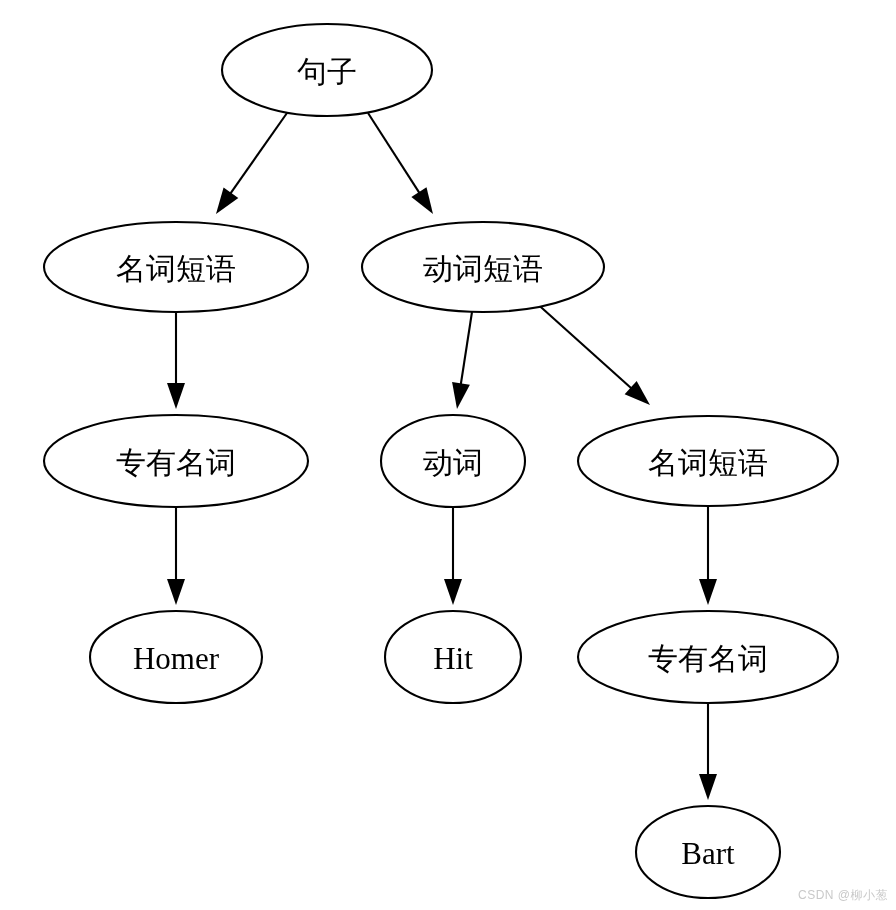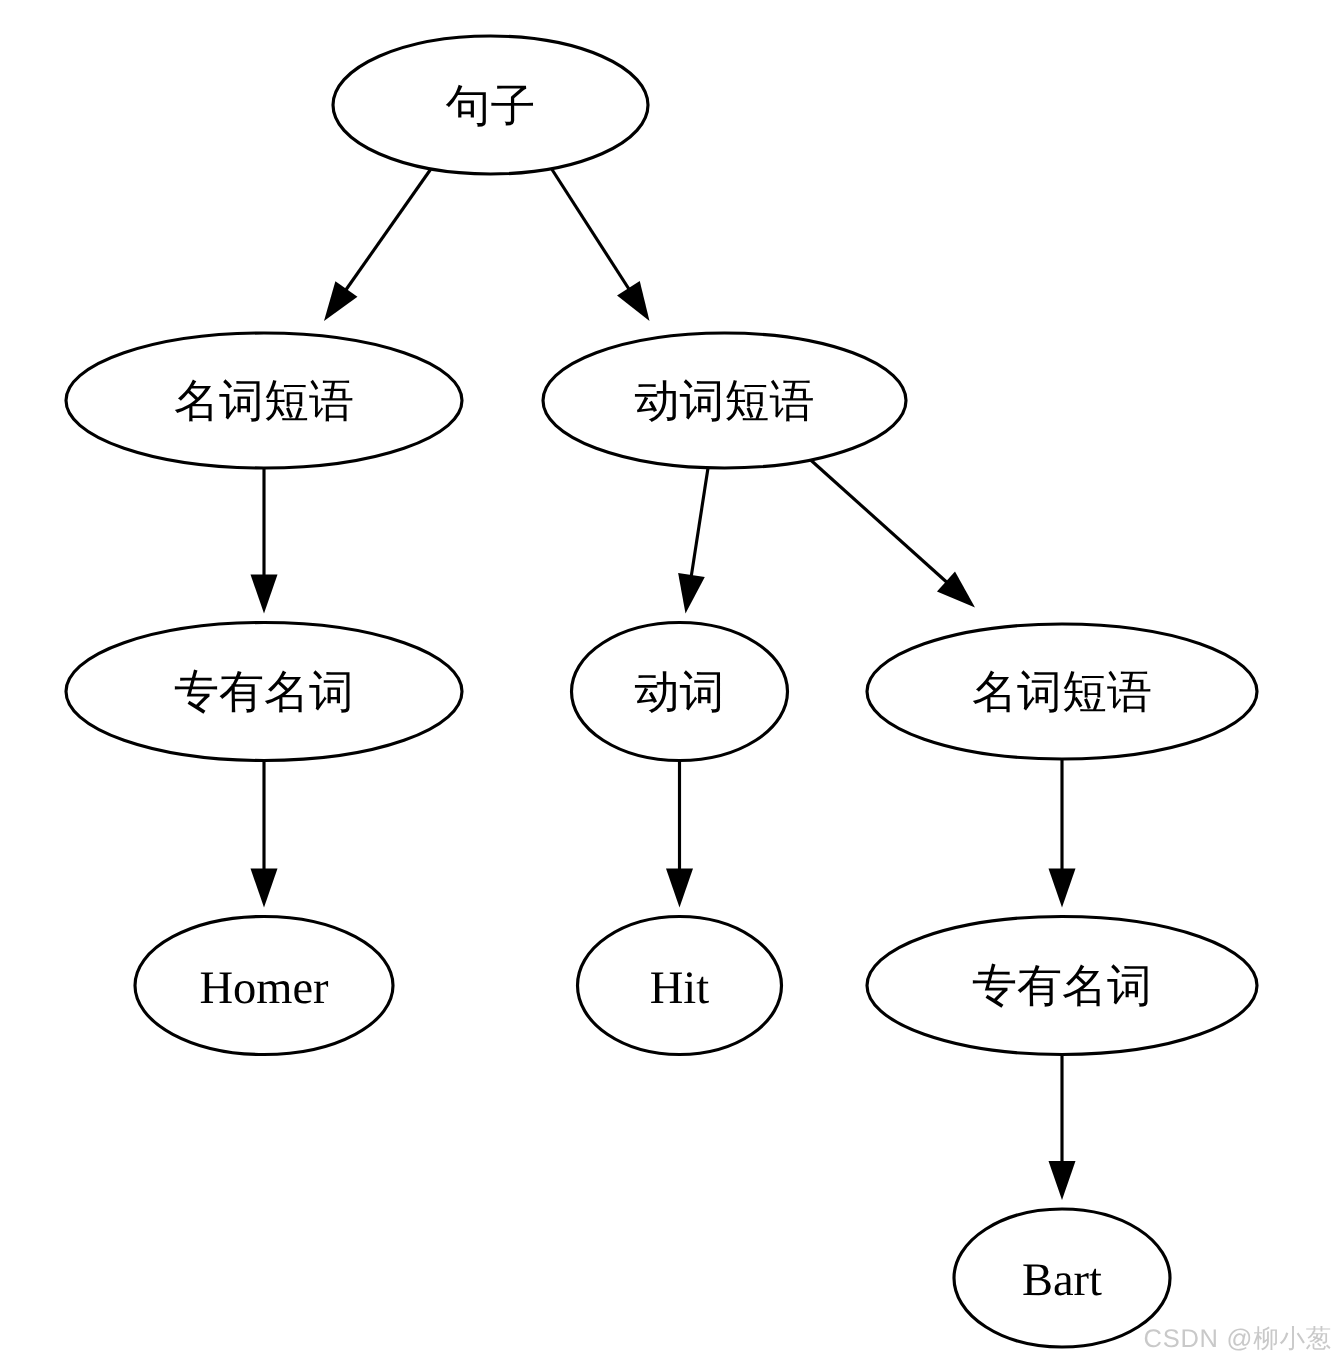--- a/index.html
+++ b/index.html
@@ -49,21 +49,21 @@
   }
   .edge-head {
     fill: #000000;
     stroke: none;
   }
   .watermark {
     position: absolute;
     right: 8px;
     bottom: 6px;
     font-family: "Liberation Sans", "DejaVu Sans", sans-serif;
-    font-size: 17px;
+    font-size: 12px;
     color: #c9c9c9;
     letter-spacing: 0.5px;
     white-space: nowrap;
     user-select: none;
   }
 </style>
 </head>
 <body>
 
 <div id="canvas">

